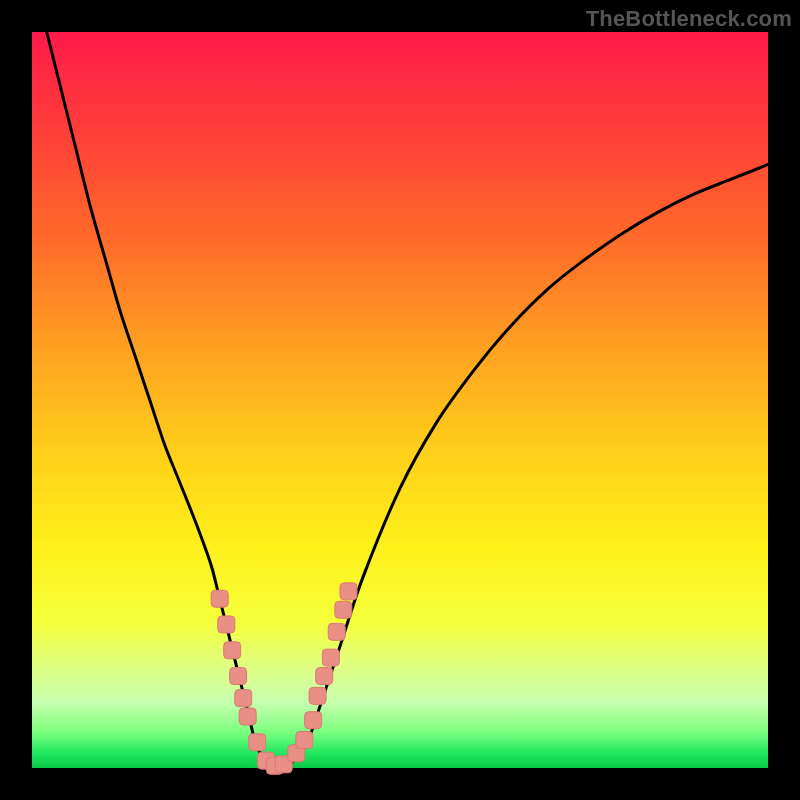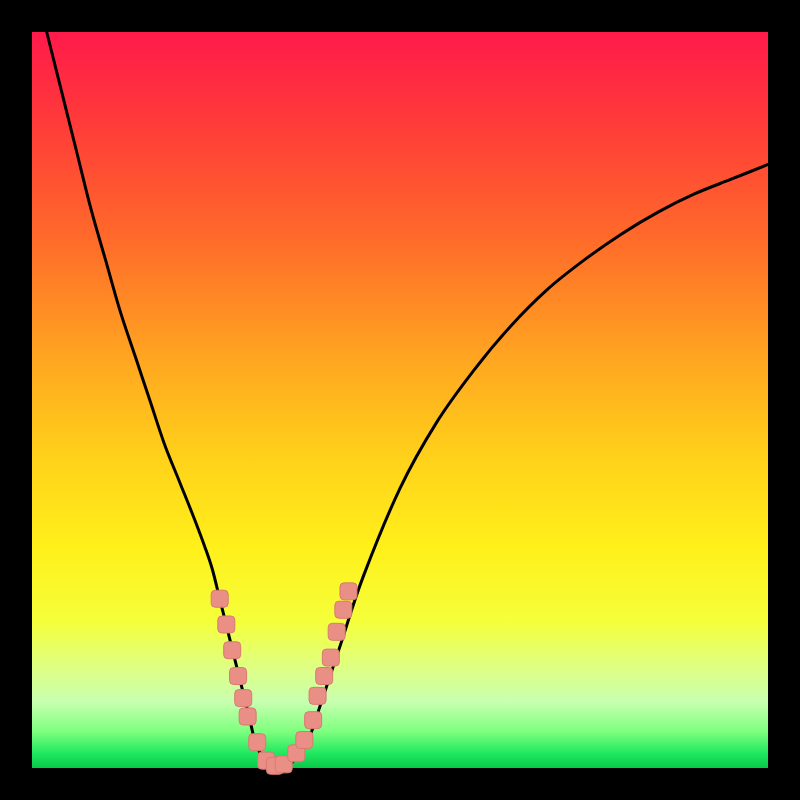--- a/index.html
+++ b/index.html
@@ -49,20 +49,21 @@
     pointer-events: none;
   }
 </style>
 </head>
 <body>
 
 <div id="stage">
 
   <div id="plot-area" style="left: 32px; top: 32px; width: 736px; height: 736px;"></div>
 
+  <div id="watermark" style="right: 8px; top: 6px; font-size: 22px; color: rgb(85, 85, 85);">TheBottleneck.com</div>
 
   <svg class="overlay" viewBox="0 0 800 800" preserveAspectRatio="none">
     <g id="curve-group">
         <path d="M 46.72 32.00 C 49.17 41.81, 56.53 71.25, 61.44 90.88 C 66.35 110.51, 71.25 130.13, 76.16 149.76 C 81.07 169.39, 85.97 190.24, 90.88 208.64 C 95.79 227.04, 100.69 242.99, 105.60 260.16 C 110.51 277.33, 115.41 295.73, 120.32 311.68 C 125.23 327.63, 130.13 341.12, 135.04 355.84 C 139.95 370.56, 144.85 385.28, 149.76 400.00 C 154.67 414.72, 159.57 430.67, 164.48 444.16 C 169.39 457.65, 174.29 468.69, 179.20 480.96 C 184.11 493.23, 189.63 506.72, 193.92 517.76 C 198.21 528.80, 201.89 538.61, 204.96 547.20 C 208.03 555.79, 209.87 560.69, 212.32 569.28 C 214.77 577.87, 217.23 588.91, 219.68 598.72 C 222.13 608.53, 224.59 618.35, 227.04 628.16 C 229.49 637.97, 231.95 647.79, 234.40 657.60 C 236.85 667.41, 239.31 677.23, 241.76 687.04 C 244.21 696.85, 247.03 707.89, 249.12 716.48 C 251.21 725.07, 252.43 732.43, 254.27 738.56 C 256.11 744.69, 257.95 748.99, 260.16 753.28 C 262.37 757.57, 265.07 761.87, 267.52 764.32 C 269.97 766.77, 272.43 767.39, 274.88 768.00 C 277.33 768.61, 279.79 768.61, 282.24 768.00 C 284.69 767.39, 287.15 766.16, 289.60 764.32 C 292.05 762.48, 294.51 760.03, 296.96 756.96 C 299.41 753.89, 301.87 750.21, 304.32 745.92 C 306.77 741.63, 309.23 737.33, 311.68 731.20 C 314.13 725.07, 316.59 716.48, 319.04 709.12 C 321.49 701.76, 322.72 698.08, 326.40 687.04 C 330.08 676.00, 334.99 661.28, 341.12 642.88 C 347.25 624.48, 353.39 602.40, 363.20 576.64 C 373.01 550.88, 387.73 514.08, 400.00 488.32 C 412.27 462.56, 424.53 441.71, 436.80 422.08 C 449.07 402.45, 461.33 386.51, 473.60 370.56 C 485.87 354.61, 498.13 339.89, 510.40 326.40 C 522.67 312.91, 534.93 300.64, 547.20 289.60 C 559.47 278.56, 571.73 269.36, 584.00 260.16 C 596.27 250.96, 608.53 242.37, 620.80 234.40 C 633.07 226.43, 645.33 219.07, 657.60 212.32 C 669.87 205.57, 682.13 199.44, 694.40 193.92 C 706.67 188.40, 718.93 184.11, 731.20 179.20 C 743.47 174.29, 761.87 166.93, 768.00 164.48" fill="none" stroke="#000000" stroke-width="3" stroke-linecap="round" stroke-linejoin="round"></path>
       </g>
     <g id="markers-group">
         <rect x="211.18" y="590.22" width="17" height="17" rx="4" ry="4" fill="#e98f86" stroke="#d97a70" stroke-width="1"></rect>
         <rect x="217.80" y="615.98" width="17" height="17" rx="4" ry="4" fill="#e98f86" stroke="#d97a70" stroke-width="1"></rect>
         <rect x="223.69" y="641.74" width="17" height="17" rx="4" ry="4" fill="#e98f86" stroke="#d97a70" stroke-width="1"></rect>
         <rect x="229.58" y="667.50" width="17" height="17" rx="4" ry="4" fill="#e98f86" stroke="#d97a70" stroke-width="1"></rect>

